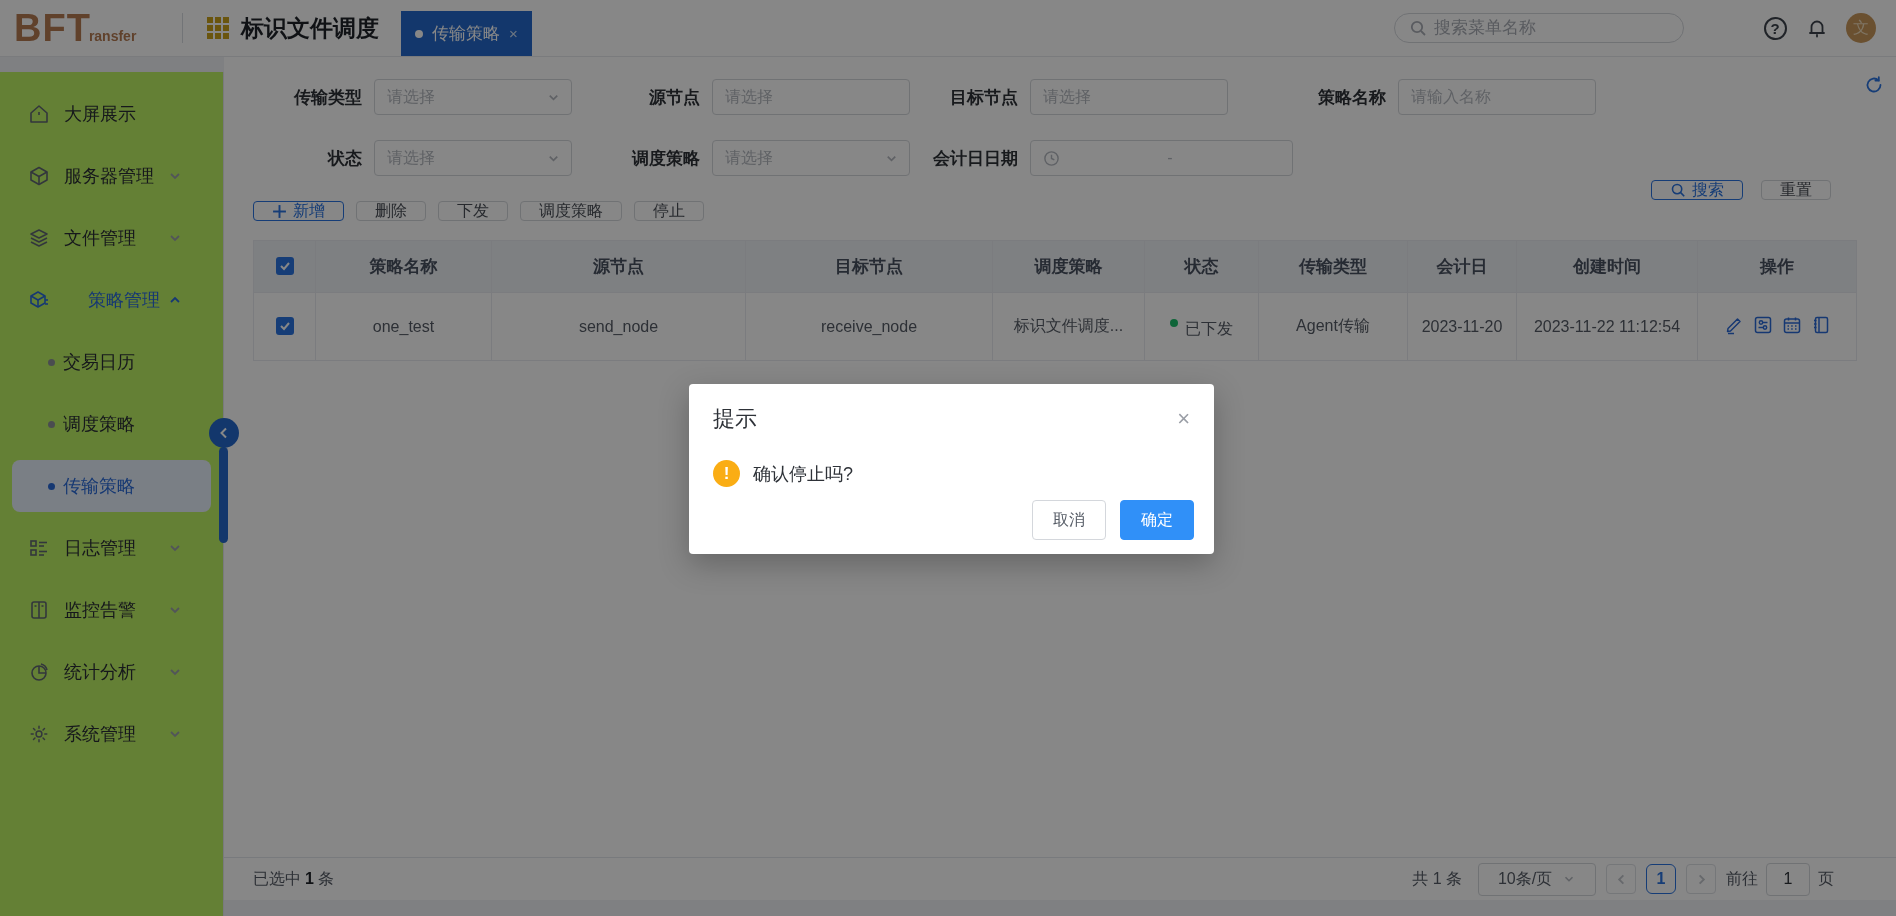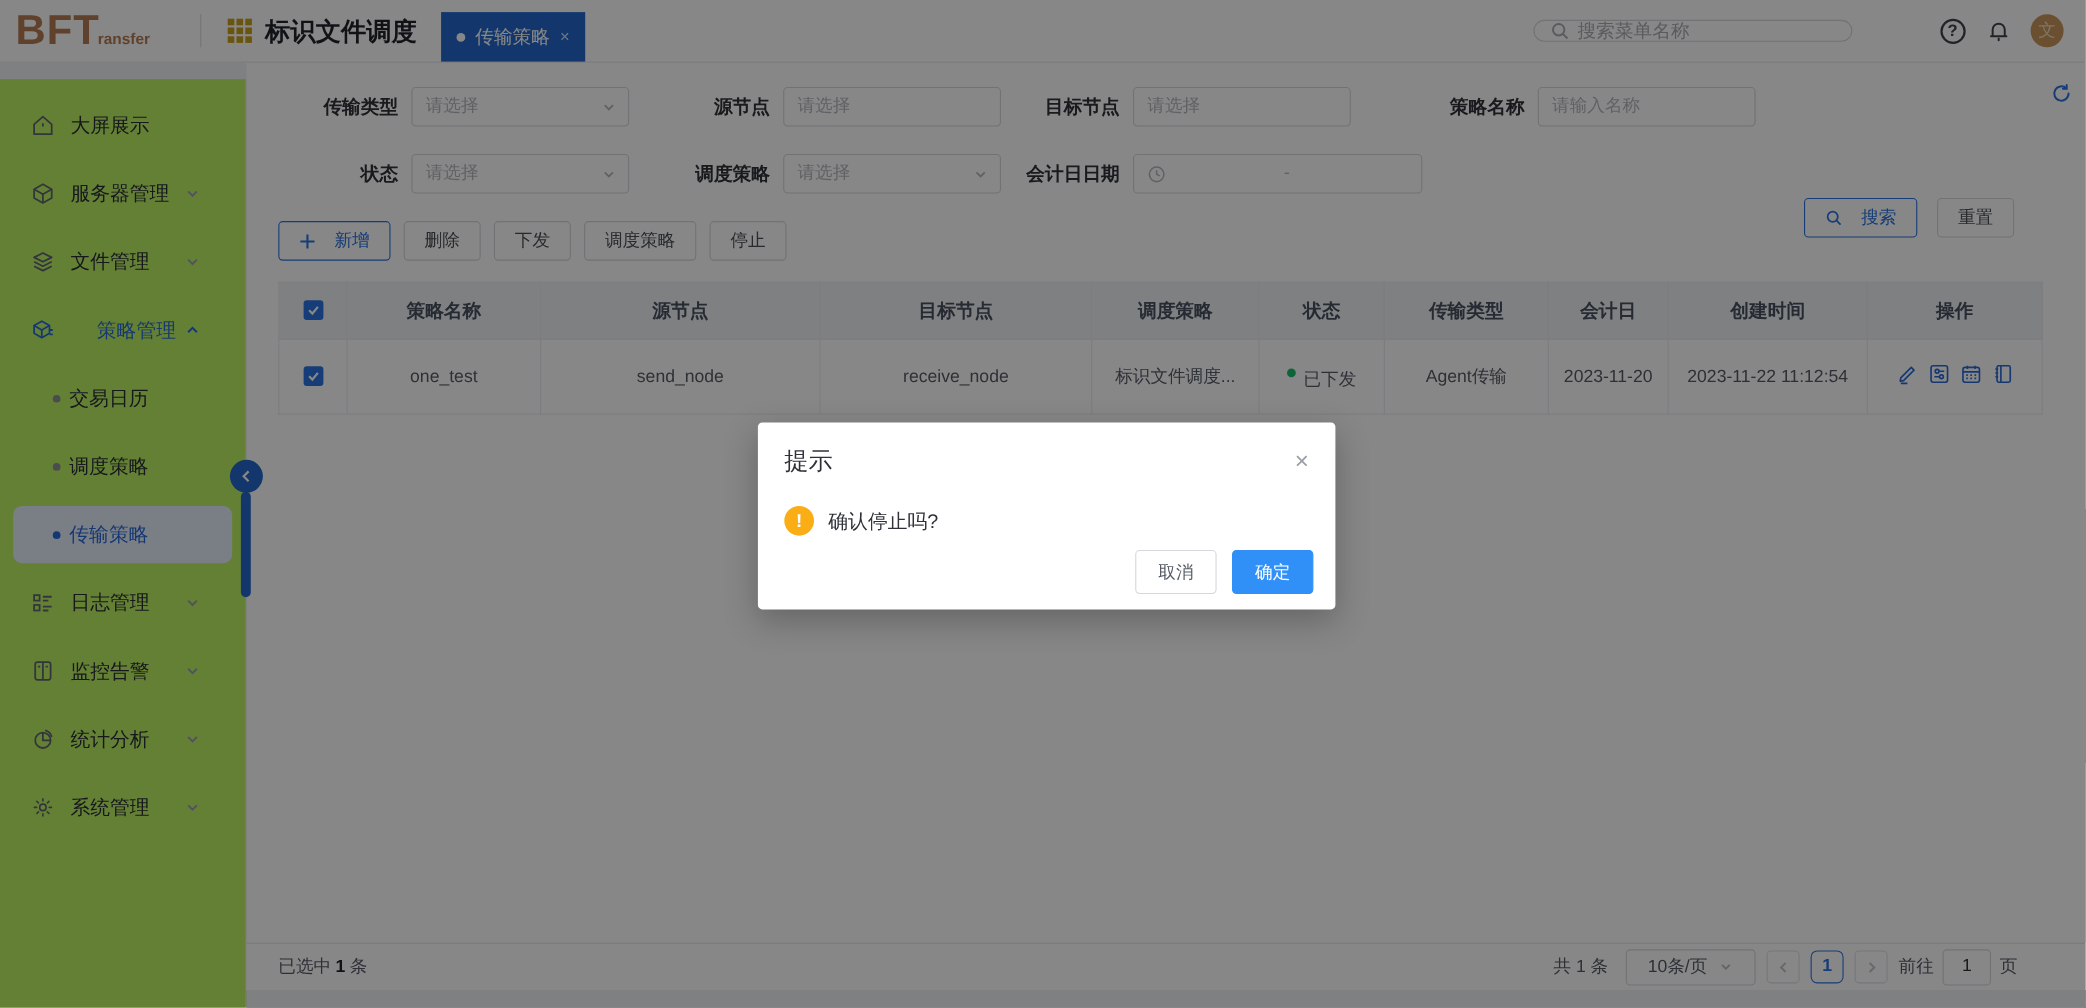--- a/index.html
+++ b/index.html
@@ -14,22 +14,22 @@
   .logo-main { font-size:38px; font-weight:bold; color:#b57b52; letter-spacing:1px; }
   .logo-sub { font-size:14px; font-weight:bold; color:#b57b52; margin-left:-2px; }
   .hdr-divider { width:1px; height:30px; background:#d8dbe0; margin:0 22px 0 8px; }
   .grid-icon svg { display:block; }
   .app-title { font-size:23px; font-weight:bold; color:#1f2329; margin-left:10px; white-space:nowrap; }
   .hdr-tab { margin-left:22px; height:45px; align-self:flex-end; background:#2468cc; color:#fff;
              display:flex; align-items:center; padding:0 14px; gap:9px; font-size:17px; }
   .tab-dot { width:8px; height:8px; border-radius:50%; background:#fff; }
   .tab-close { color:#cfe0f5; font-size:15px; line-height:1; cursor:pointer; }
   .hdr-spacer { flex:1; }
-  .search-pill { width:290px; height:20px; border:1px solid #d4d7dc; border-radius:16px;
-                 display:flex; align-items:flex-start; padding:0 14px; gap:7px; margin-right:78px; }
+  .search-pill { width:290px; height:30px; border:1px solid #d4d7dc; border-radius:16px;
+                 display:flex; align-items:center; padding:0 14px; gap:7px; margin-right:78px; }
   .search-pill svg { flex:none; }
   .search-pill input { border:none; outline:none; width:100%; font-size:17px; color:#606266; background:transparent; }
   .search-pill input::placeholder { color:#a9adb5; }
   .hdr-icon { width:26px; height:26px; display:flex; align-items:center; justify-content:center; margin-right:16px; cursor:pointer; }
   .help-circle { width:23px; height:23px; border:2px solid #3d434c; border-radius:50%; color:#3d434c;
                  font-size:15px; font-weight:bold; display:flex; align-items:center; justify-content:center; }
   .avatar { width:30px; height:30px; border-radius:50%; background:#c9975b; color:#efdcbb; font-size:16px;
             display:flex; align-items:center; justify-content:center; margin-right:20px; cursor:pointer; }
 
   
@@ -59,23 +59,23 @@
   .w1 { width:150px; } .w2 { width:140px; } .w3 { width:120px; } .w4 { width:170px; }
   .fselect, .finput { width:198px; height:36px; border:1px solid #d4d7dc; border-radius:4px;
                       display:flex; align-items:center; padding:0 12px; position:relative; background:#fff; }
   .fselect input, .finput input { border:none; outline:none; width:100%; font-size:16px; color:#606266; background:transparent; }
   .fselect input::placeholder, .finput input::placeholder { color:#b4b8bf; }
   .fcaret { position:absolute; right:10px; display:flex; }
   .fdate { width:263px; height:36px; border:1px solid #d4d7dc; border-radius:4px; display:flex;
            align-items:center; padding:0 12px; color:#b4b8bf; font-size:16px; background:#fff; }
   .fdate .dash { flex:1; text-align:center; }
   .filter-actions { position:absolute; right:65px; top:123px; display:flex; gap:18px; }
-  .btn { height:36px; border-radius:4px; border:1px solid #d4d7dc; background:#fff; font-size:16px;
+  .btn { height:20px; border-radius:4px; border:1px solid #d4d7dc; background:#fff; font-size:16px;
          color:#4a4f57; display:flex; align-items:center; justify-content:center; padding:0 18px;
-         cursor:pointer; font-family:inherit; gap:17px; white-space:nowrap; }
+         cursor:pointer; font-family:inherit; gap:6px; white-space:nowrap; }
   .btn.primary-outline { border-color:#2b74e0; color:#2b74e0; }
   .refresh-ic { position:absolute; right:12px; top:18px; cursor:pointer; display:flex; }
 
   .toolbar { display:flex; gap:12px; padding-left:29px; margin-top:2px; }
 
   
   .tbl-wrap { margin:19px 40px 0 29px; }
   table { width:100%; border-collapse:collapse; table-layout:fixed; }
   th, td { border:1px solid #e8ebf0; text-align:center; vertical-align:middle; }
   th { height:52px; background:#eef1f5; font-size:17px; color:#495160; font-weight:bold; }

